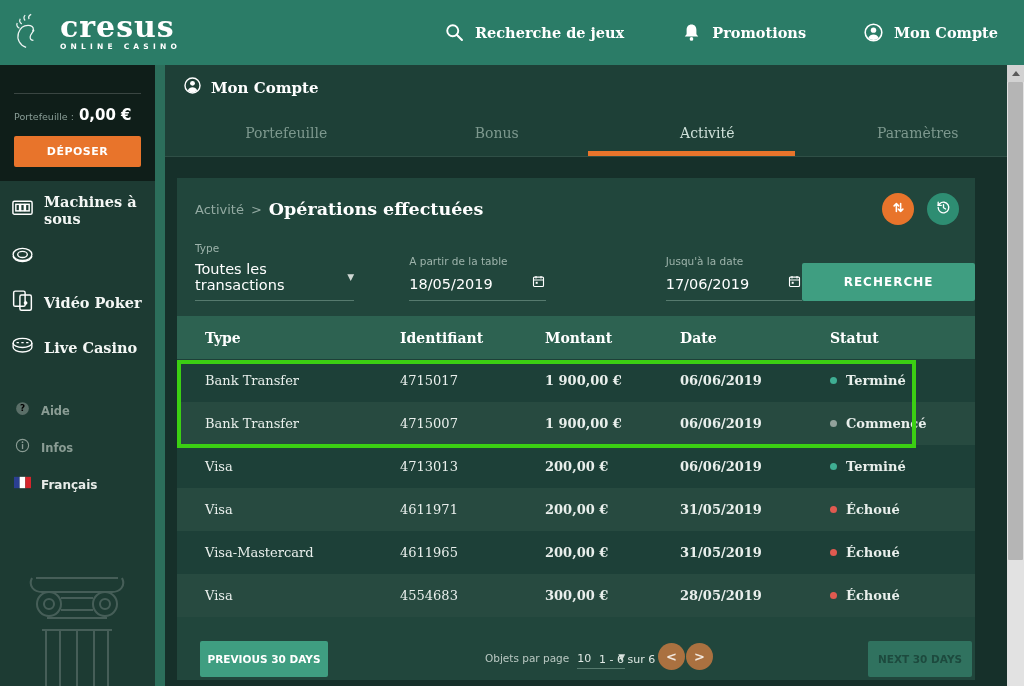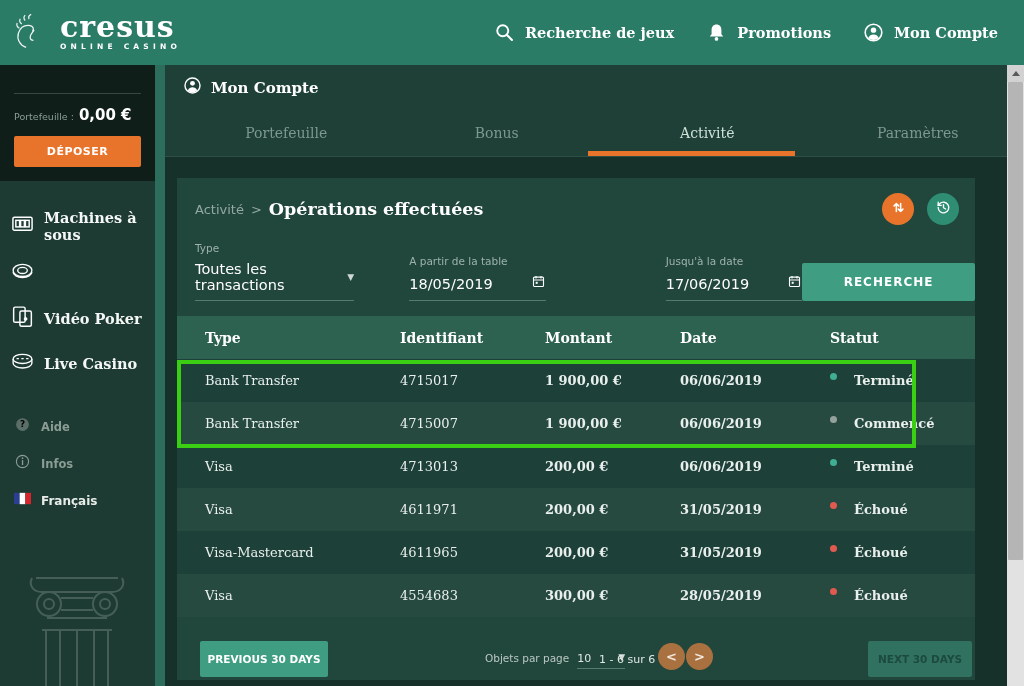--- a/index.html
+++ b/index.html
@@ -8,21 +8,21 @@
   .page { position:relative; width:1024px; height:686px; }
 
   
   .topbar { height:65px; background:#2b7c67; display:flex; align-items:center;
             justify-content:space-between; padding:0 26px 0 6px; }
   .logo { display:flex; align-items:center; gap:8px; }
   .logo-icon svg { width:46px; height:46px; display:block; }
   .logo-title { font-family:"DejaVu Serif", serif; font-weight:bold; color:#fff;
                 font-size:30px; line-height:26px; letter-spacing:1px; }
   .logo-sub { color:#fff; font-size:7.5px; letter-spacing:4.2px; font-weight:bold; margin-top:2px; }
-  .topnav { display:flex; align-items:center; gap:32px; }
+  .topnav { display:flex; align-items:center; gap:57px; }
   .nav-item { display:flex; align-items:center; gap:10px; cursor:pointer; }
   .nav-item .icn svg { width:21px; height:21px; display:block; }
   .nav-label { color:#fff; font-family:"DejaVu Serif", serif; font-size:14.5px; font-weight:bold; }
 
   
   .below { display:flex; height:621px; }
 
   
   .sidebar { position:relative; width:155px; background:#1d3b33; flex:none; overflow:hidden; }
   .user-block { background:#0f1e19; padding:14px 14px 12px; }
@@ -30,21 +30,21 @@
   .user-row .icn svg { width:21px; height:21px; }
   .welcome-line { color:#f2f5f3; font-size:13.5px; font-weight:bold; line-height:18px; }
   .logout-link { color:#94d62b; font-size:13.5px; font-weight:bold; margin-top:4px; cursor:pointer; }
   .user-div { border-top:1px solid rgba(255,255,255,.18); margin:14px 0 12px; }
   .wallet-row { display:flex; align-items:baseline; gap:5px; }
   .wallet-label { color:#8a9e97; font-size:9.5px; }
   .wallet-amount { color:#fff; font-size:15px; font-weight:bold; }
   .deposit-btn { display:block; margin:12px 0 2px; width:100%; height:31px; background:#e8742b;
                  border:none; border-radius:2px; color:#fff; font-weight:bold; font-size:11px;
                  letter-spacing:.5px; cursor:pointer; font-family:"DejaVu Sans", sans-serif; }
-  .side-menu { padding-top:20px; }
+  .side-menu { padding-top:4px; }
   .menu-item { display:flex; align-items:center; gap:9px; padding:8px 10px; cursor:pointer; }
   .menu-item .icn svg { width:25px; height:25px; }
   .menu-label { color:#f4f7f5; font-family:"DejaVu Serif", serif; font-weight:bold; font-size:14.5px; }
   .side-secondary { margin-top:22px; }
   .sec-item { display:flex; align-items:center; gap:10px; padding:8px 14px; cursor:pointer; }
   .sec-item .icn svg { width:17px; height:17px; }
   .sec-label { color:#8a9c94; font-size:11.5px; font-weight:bold; }
   .sec-item:last-child .sec-label { color:#e8ece9; font-size:12px; }
   .column-art { position:absolute; bottom:-8px; left:22px; opacity:.18; }
   .column-art svg { width:110px; height:130px; }
@@ -98,21 +98,21 @@
   
   .table { margin-top:15px; }
   .trow, .thead { display:grid; grid-template-columns:195px 145px 135px 150px 1fr;
                   align-items:center; height:43px; padding-left:28px;
                   font-family:"DejaVu Serif", serif; }
   .thead { background:#2d6251; color:#fff; font-weight:bold; font-size:14px; }
   .trow { color:#e9efec; font-size:13px; }
   .trow:nth-child(odd) { background:#1d4038; }
   .trow:nth-child(even) { background:#274a40; }
   .c-amount, .c-date { font-weight:bold; }
-  .c-status { display:flex; gap:17px; font-weight:bold; }
+  .c-status { display:flex; align-items:center; gap:9px; font-weight:bold; }
   .dot { width:7px; height:7px; border-radius:50%; flex:none; }
 
   
   .pager { position:absolute; left:0; right:0; bottom:0; height:40px; }
   .prev-btn { position:absolute; left:23px; top:1px; width:128px; height:36px; background:#3f9e81;
               border:none; border-radius:2px; color:#fff; font-weight:bold; font-size:10.5px;
               cursor:pointer; font-family:"DejaVu Sans", sans-serif; }
   .perpage { position:absolute; left:308px; top:12px; display:flex; align-items:baseline;
              color:#b9c8c2; font-size:10.5px; }
   .perpage-value { display:inline-flex; justify-content:space-between; width:48px; margin-left:8px;

